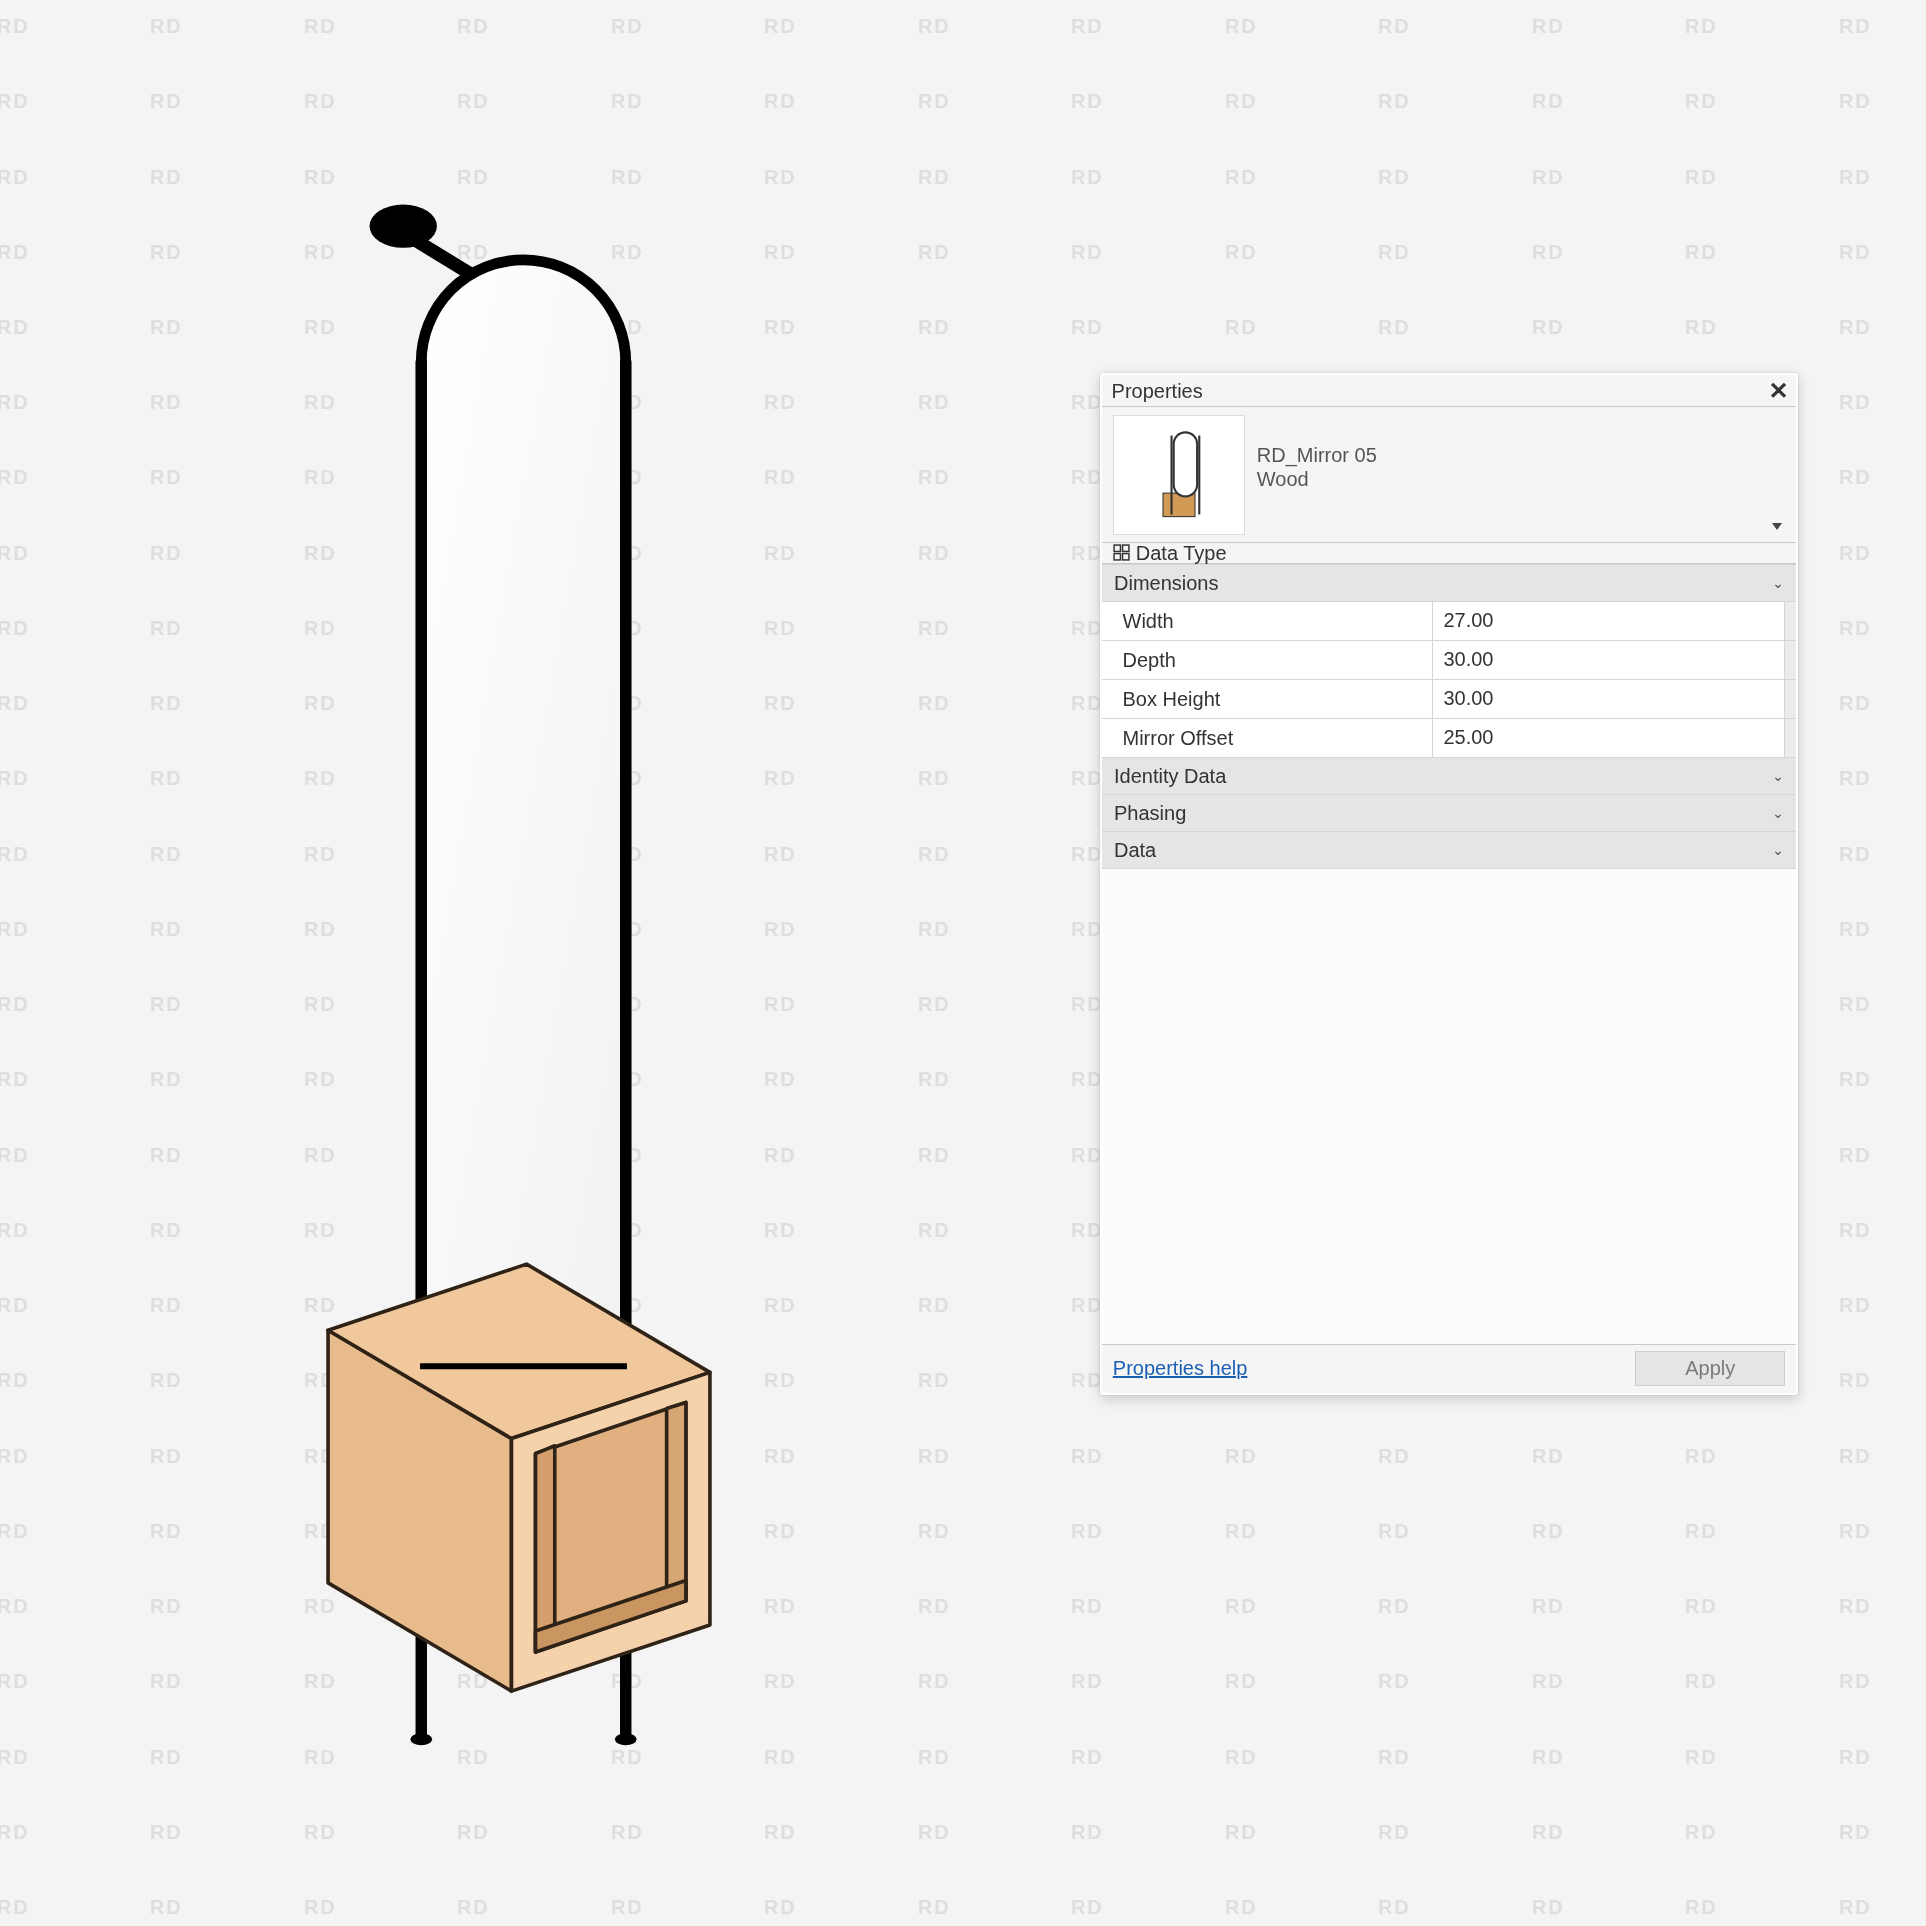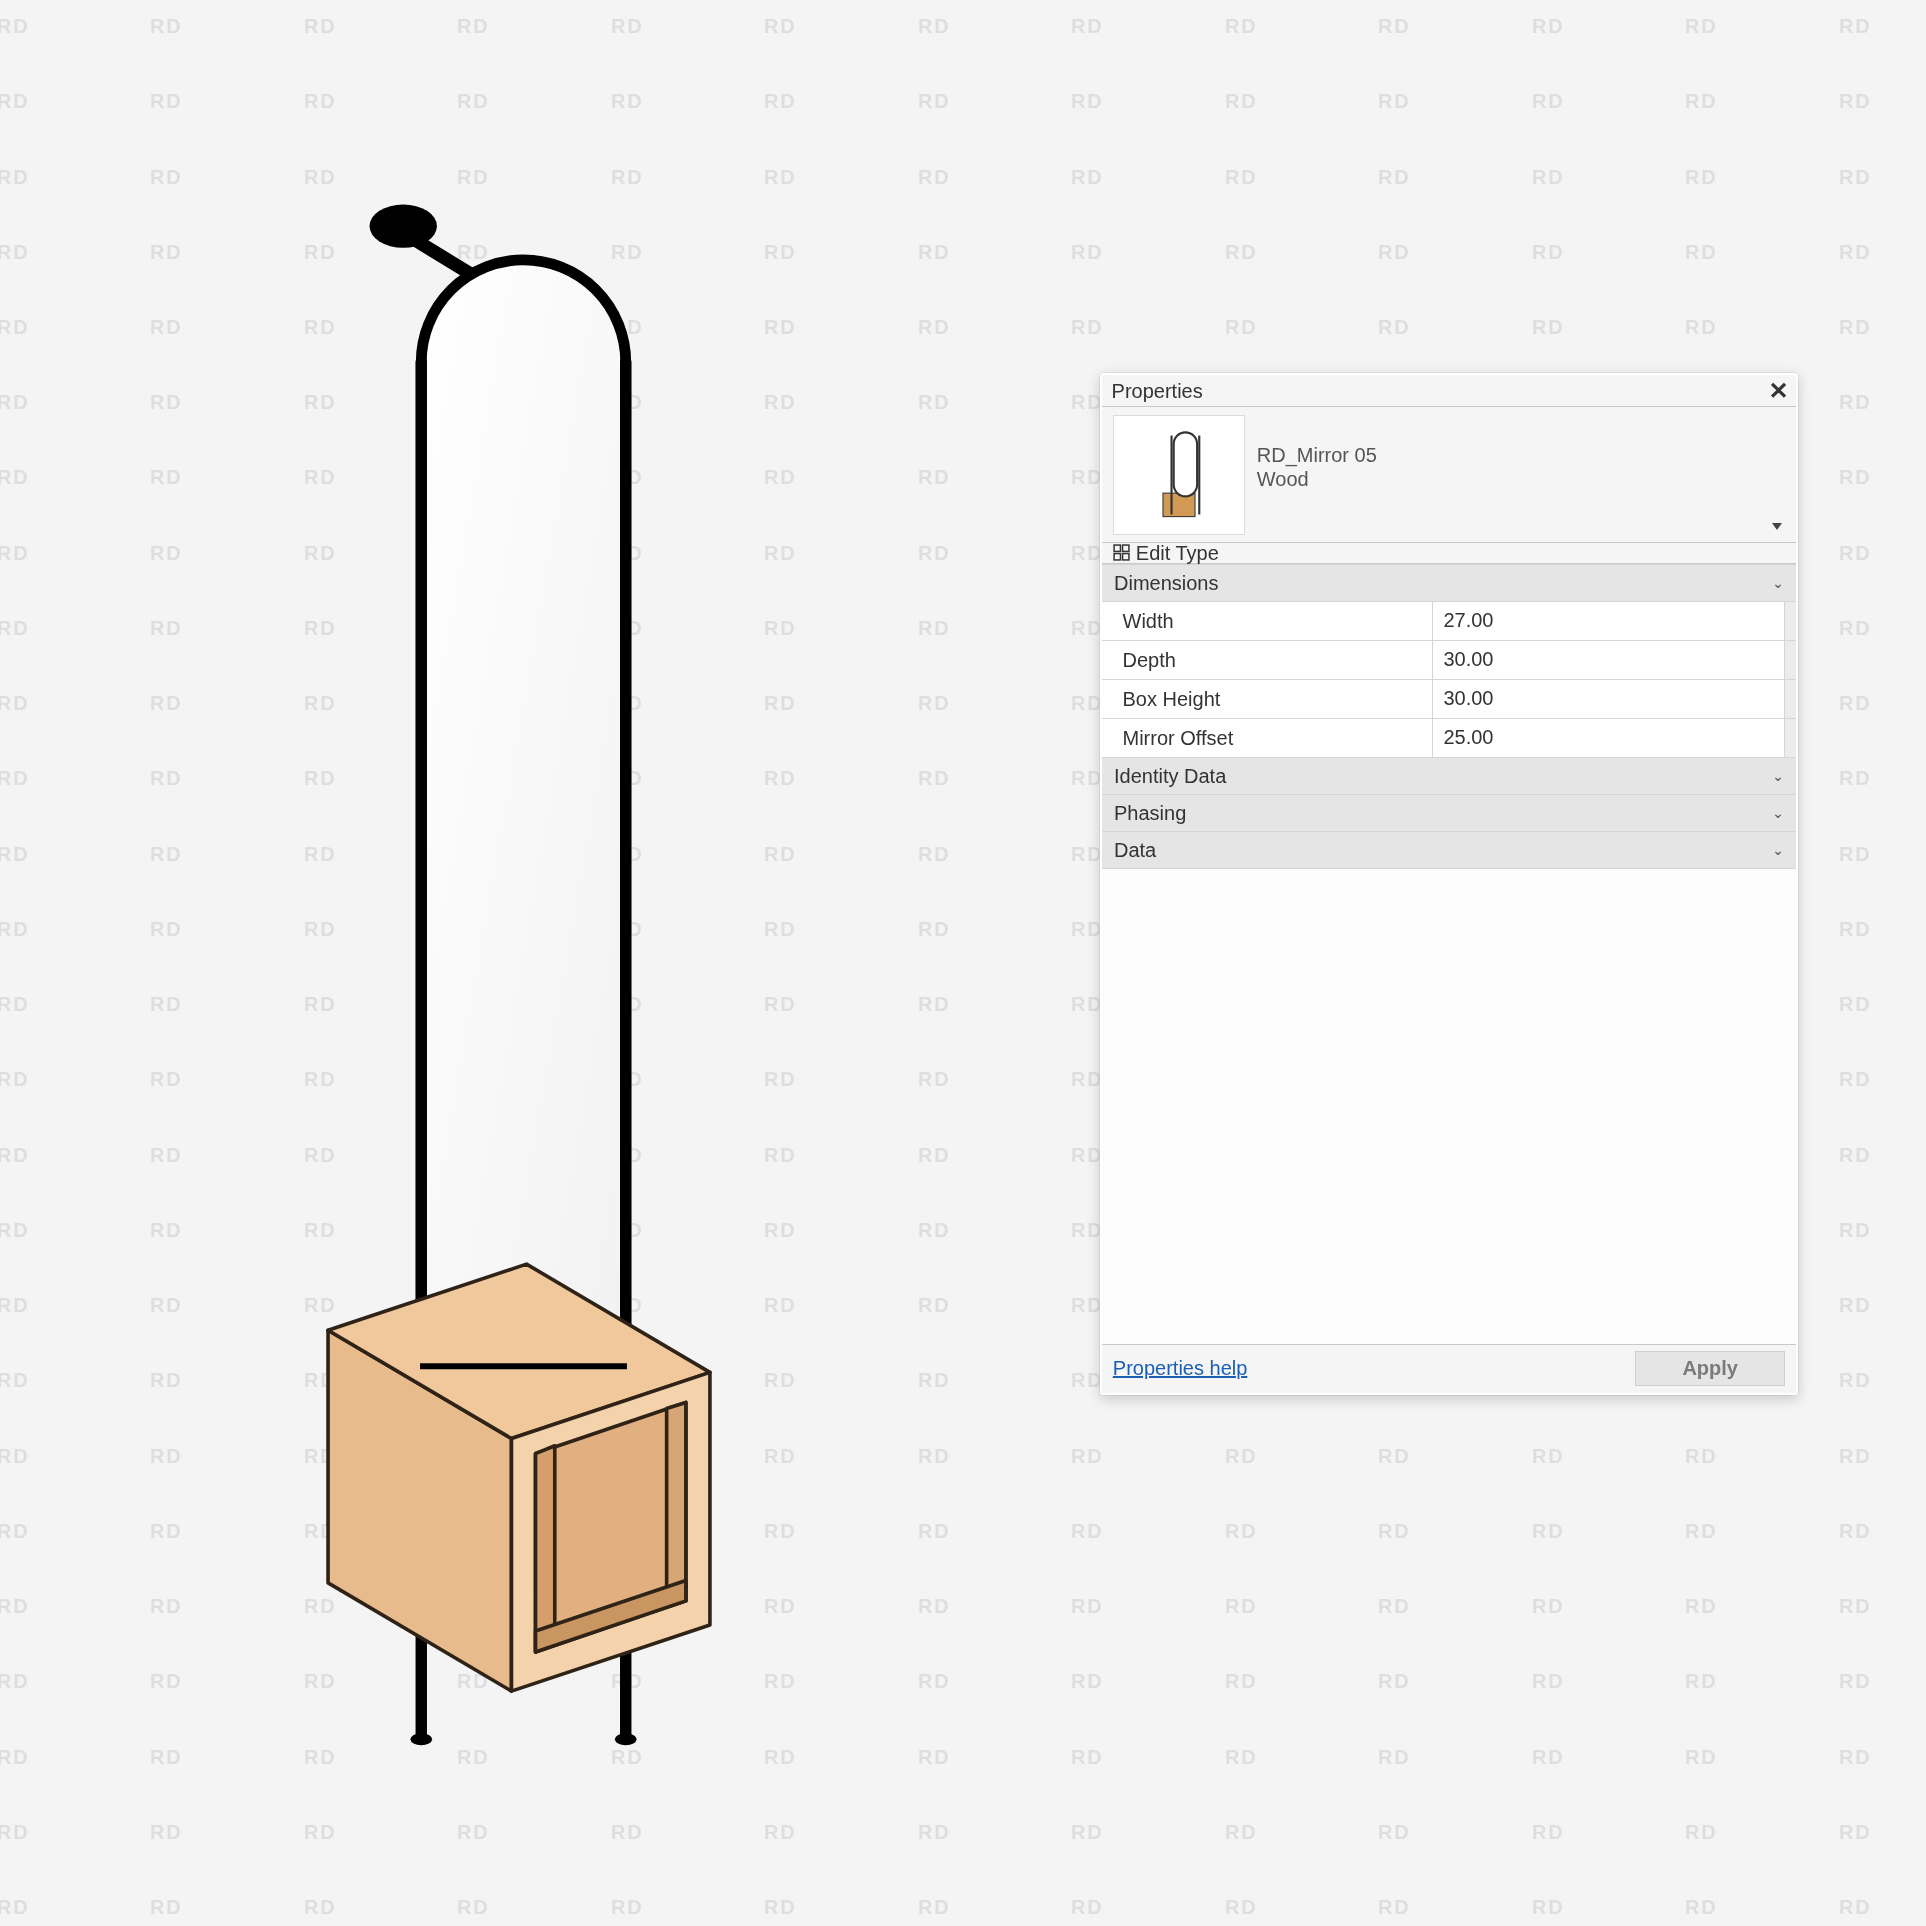--- a/index.html
+++ b/index.html
@@ -122,21 +122,21 @@
 
   .panel-foot{
     display:flex;align-items:center;justify-content:space-between;
     padding:6px 10.8px 7.2px 10.8px;background:var(--panel-bg);
     border-top:0.6px solid var(--panel-border);
   }
   .help-link{color:var(--link);text-decoration:underline;font-size:20px;}
   .apply-btn{
     width:150px;height:35px;background:var(--apply-bg);
     border:0.6px solid #cfcfcf;display:flex;align-items:center;justify-content:center;
-    color:#7a7a7a;font-size:20px;font-weight:bold;
+    color:#7a7a7a;font-size:20px;
   }
 </style>
 </head>
 <body>
 
 <div class="wm" id="wm">
     <span style="left:-3px;top:15px">RD</span>
     <span style="left:150px;top:15px">RD</span>
     <span style="left:304px;top:15px">RD</span>
     <span style="left:457px;top:15px">RD</span>
@@ -540,21 +540,21 @@
     </div>
 
     <div class="filter-row">
       <div class="edit-type">
         <svg class="et-icon" viewBox="0 0 16 16">
           <rect x="1" y="1" width="6" height="6" fill="none" stroke="#333" stroke-width="1.4"></rect>
           <rect x="9" y="1" width="6" height="6" fill="none" stroke="#333" stroke-width="1.4"></rect>
           <rect x="1" y="9" width="6" height="6" fill="none" stroke="#333" stroke-width="1.4"></rect>
           <rect x="9" y="9" width="6" height="6" fill="none" stroke="#333" stroke-width="1.4"></rect>
         </svg>
-        <span>Edit Type</span>
+        <span>Data Type</span>
       </div>
     </div>
 
     <div class="section">
       <span>Dimensions</span>
       <span class="twisty">⌄</span>
     </div>
 
     <div id="dim-rows">
         <div class="param-row">

